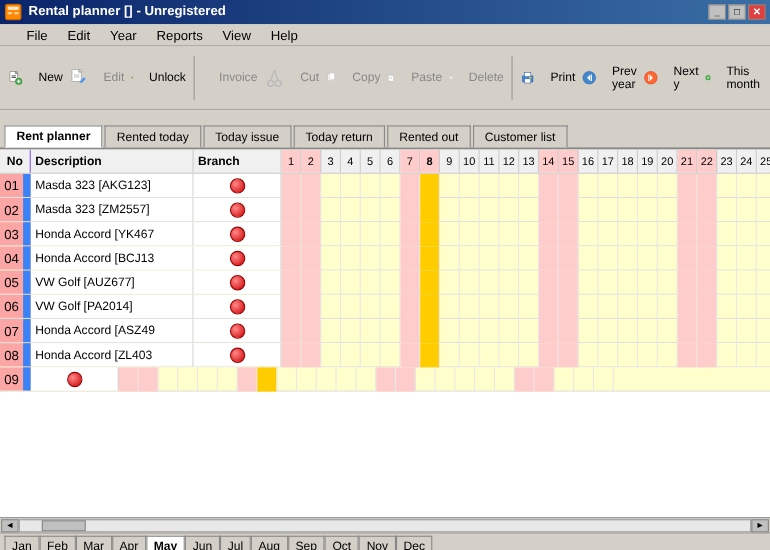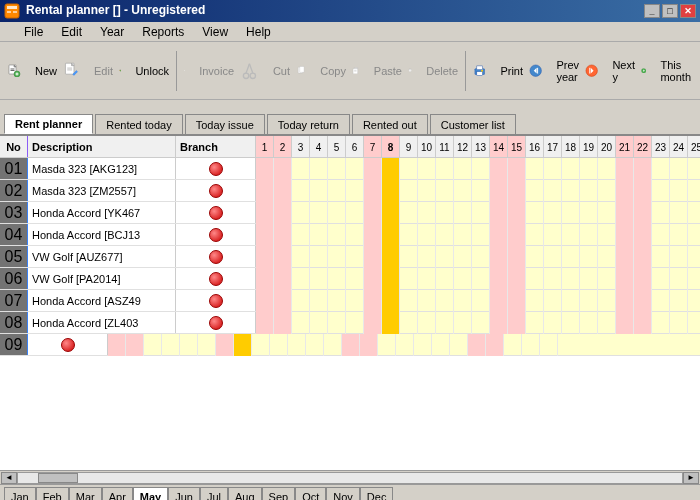--- a/index.html
+++ b/index.html
@@ -199,26 +199,26 @@
     }
     .data-row {
       display: flex;
       border-bottom: 1px solid #e0e0e0;
       height: 22px;
       background: #ffffcc;
     }
     .row-no {
       width: 28px;
       min-width: 28px;
-      border-right: 1px solid #3b82f6;
+      border-right: 7px solid #3b82f6;
       display: flex;
       align-items: center;
       justify-content: center;
-      font-size: 16px;
-      background: #737373;
+      font-size: 12px;
+      background: #fca5a5;
     }
     .row-desc {
       width: 148px;
       min-width: 148px;
       border-right: 1px solid #ccc;
       display: flex;
       align-items: center;
       padding-left: 4px;
       font-size: 11px;
       overflow: hidden;

